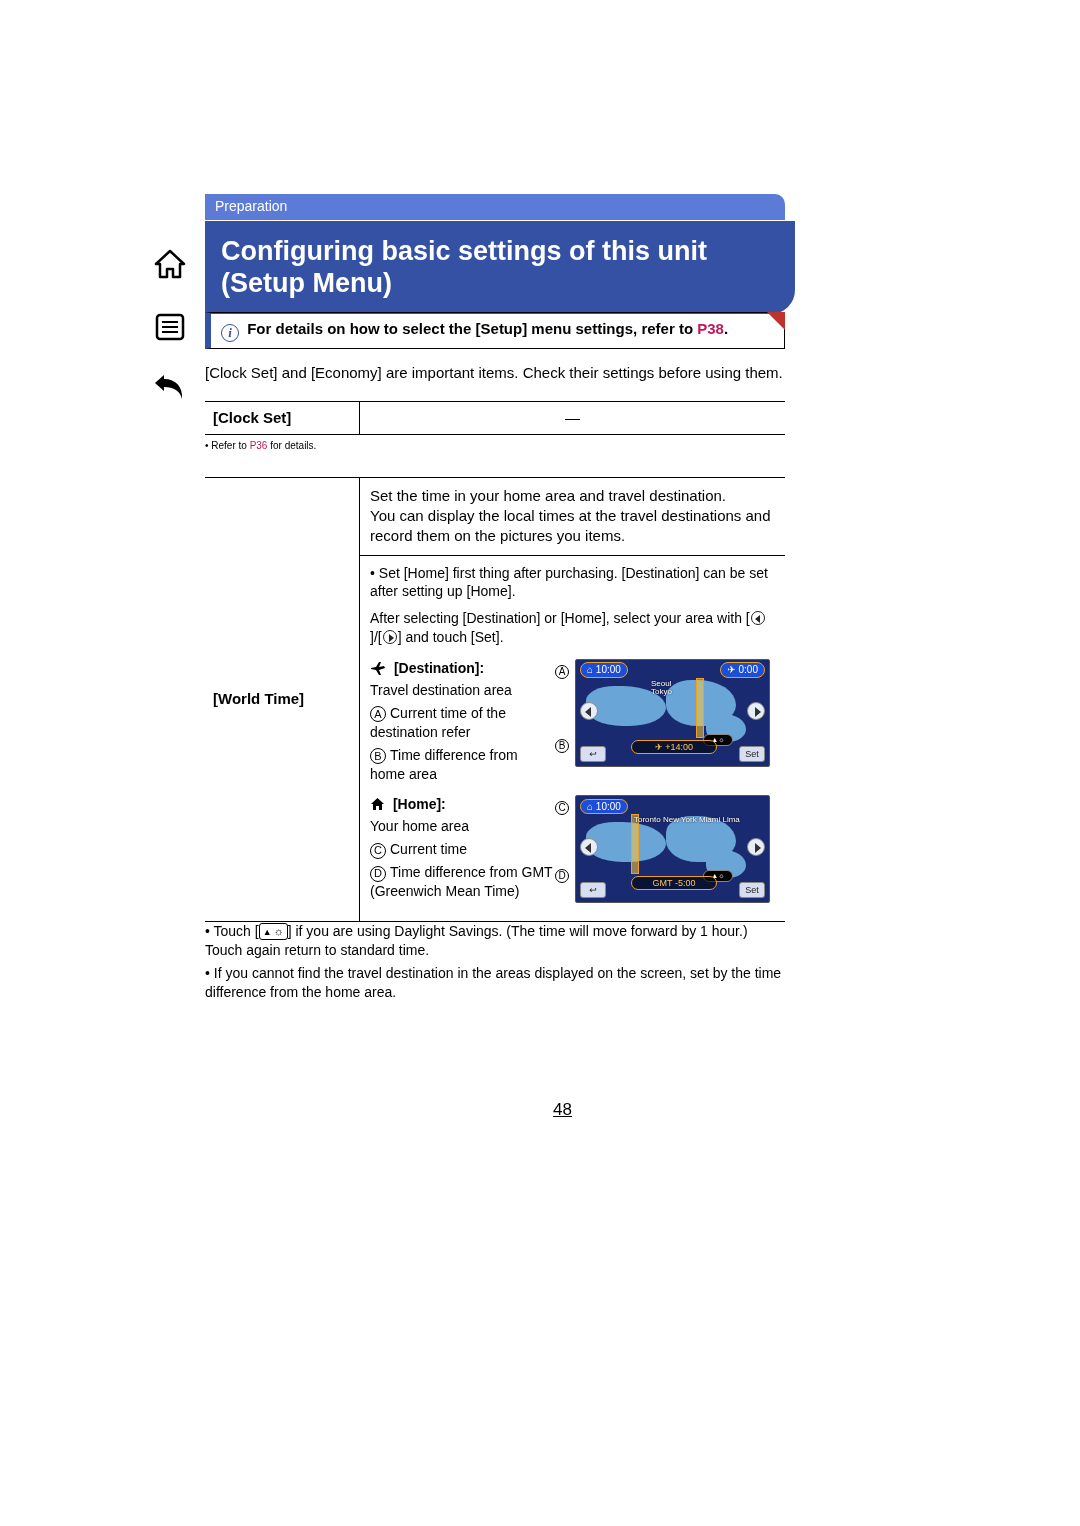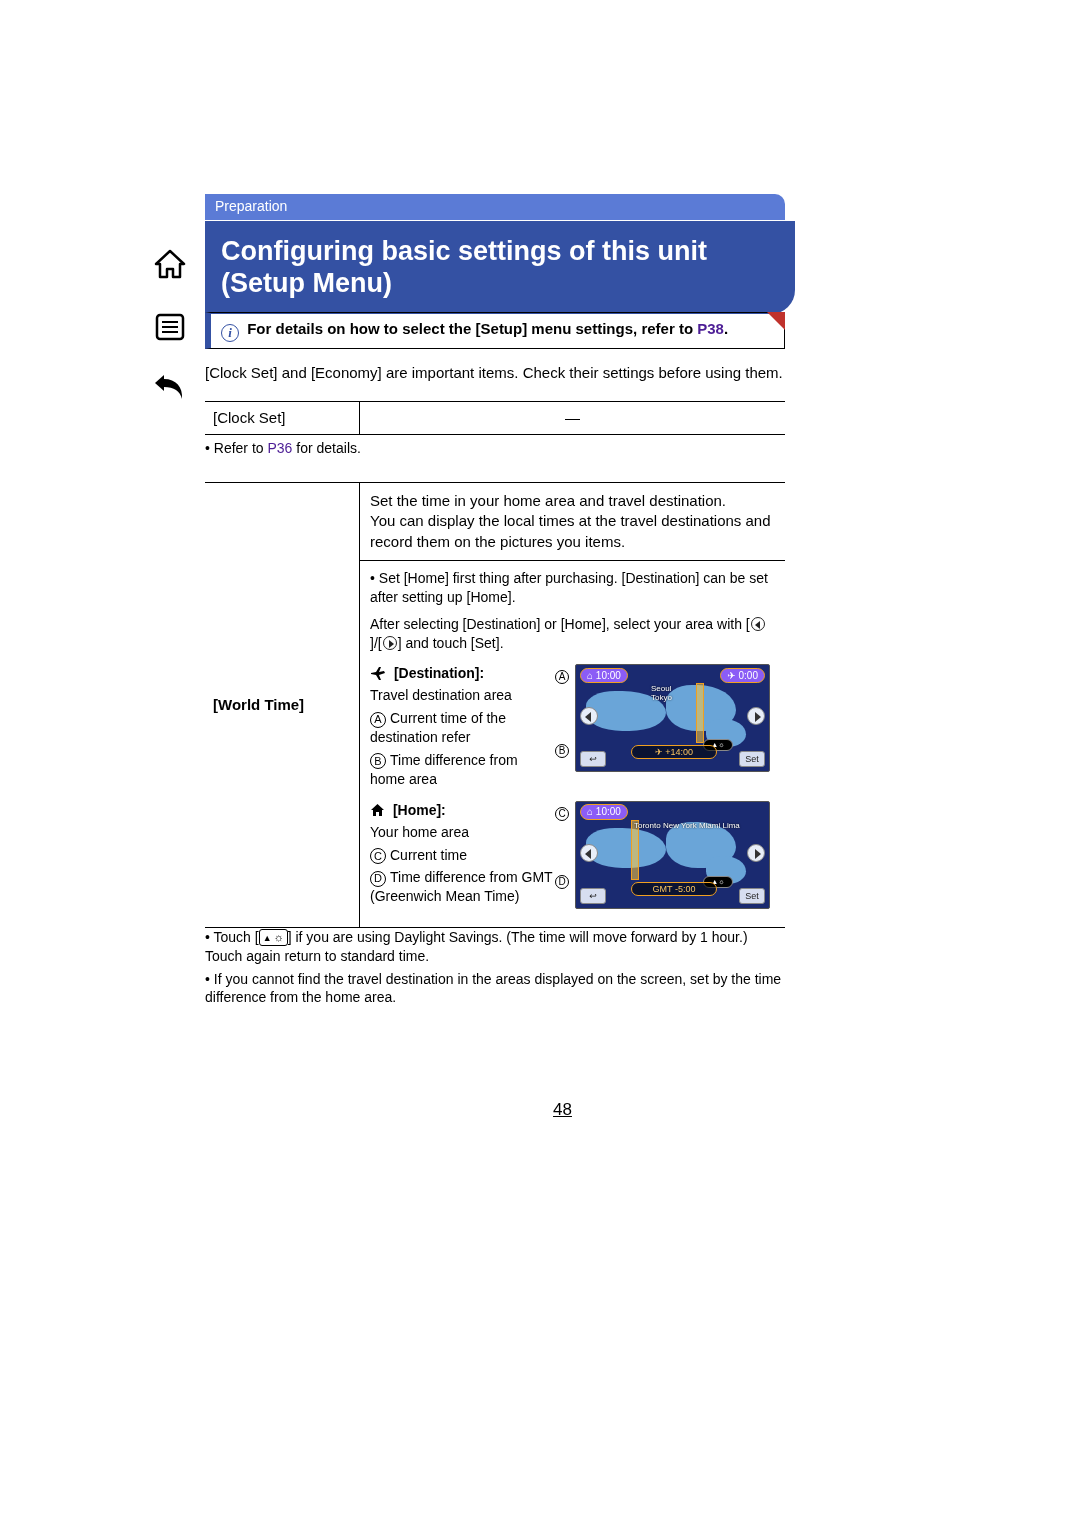--- a/index.html
+++ b/index.html
@@ -98,46 +98,46 @@
     border: 1.5px solid #3451a3;
     border-radius: 50%;
     color: #3451a3;
     font-style: italic;
     font-family: Georgia, serif;
     font-size: 13px;
     align-items: center; justify-content: center;
     vertical-align: -3px;
     margin-right: 4px;
   }
-  .link-ref { color: #4c1d95; }
+  .link-ref { color: #be185d; }
 
   .intro-line { margin: 6px 0 18px 0; }
 
   
   .tbl {
     border-top: 1px solid #000;
     border-bottom: 1px solid #000;
     display: flex;
     width: 100%;
   }
   .tbl .lcol {
     width: 155px;
     padding: 6px 8px;
     border-right: 1px solid #000;
-    font-weight: normal;
+    font-weight: bold;
     display: flex;
     align-items: center;
   }
   .tbl .rcol {
     flex: 1;
     padding: 6px 8px;
     text-align: center;
   }
   .refline {
-    font-size: 14px;
+    font-size: 10px;
     margin: 4px 0 24px 0;
   }
   .refline::before { content: "• "; }
 
   
   .wt {
     border-top: 1px solid #000;
     border-bottom: 1px solid #000;
     display: flex;
     width: 100%;
@@ -208,21 +208,21 @@
   }
   .shot .l1 { width:80px; height:40px; left:10px; top:26px; }
   .shot .l2 { width:70px; height:46px; left:90px; top:20px; }
   .shot .l3 { width:40px; height:28px; left:130px; top:54px; }
   .shot .topbar {
     position:absolute; left:4px; top:2px; right:4px; height:16px;
     color:#fff; font-size:10px; display:flex; justify-content:space-between;
     align-items:center;
   }
   .shot .pill {
-    background:#8b5cf6; border:1px solid #f0a020; border-radius:8px;
+    background:#1d4ed8; border:1px solid #f0a020; border-radius:8px;
     padding:0 6px; color:#fff; font-size:10px;
   }
   .shot .pill.orange { border-color:#f0a020; color:#fff;}
   .shot .nav-l, .shot .nav-r {
     position:absolute; top:42px; width:18px; height:18px; border-radius:50%;
     background:#e8eef8; border:1px solid #888;
   }
   .shot .nav-l{left:4px;} .shot .nav-r{right:4px;}
   .shot .nav-l::before{content:'';position:absolute;left:4px;top:4px;border-top:5px solid transparent;border-bottom:5px solid transparent;border-right:6px solid #333;}
   .shot .nav-r::before{content:'';position:absolute;left:7px;top:4px;border-top:5px solid transparent;border-bottom:5px solid transparent;border-left:6px solid #333;}

